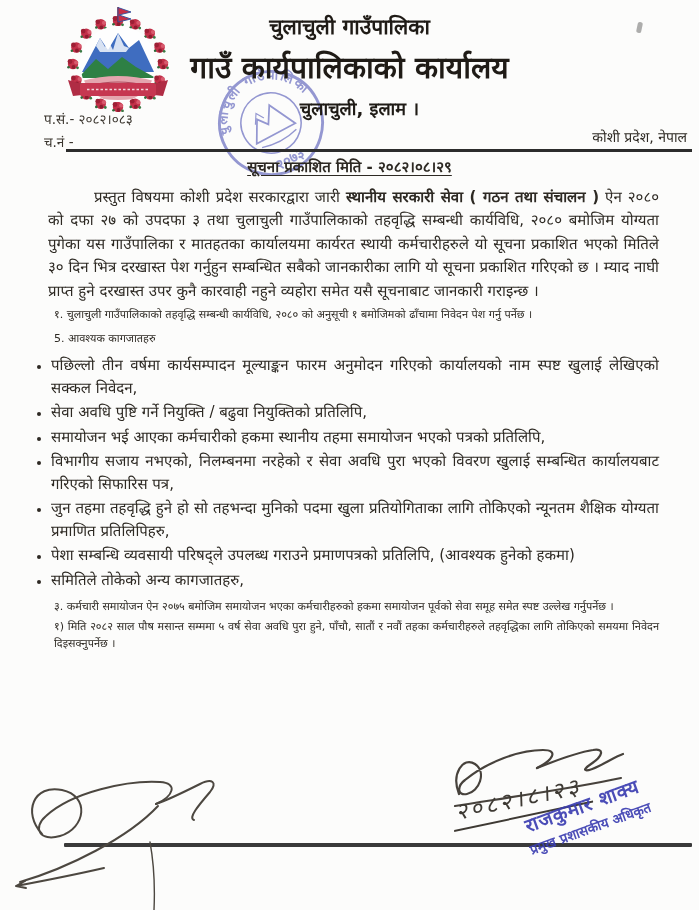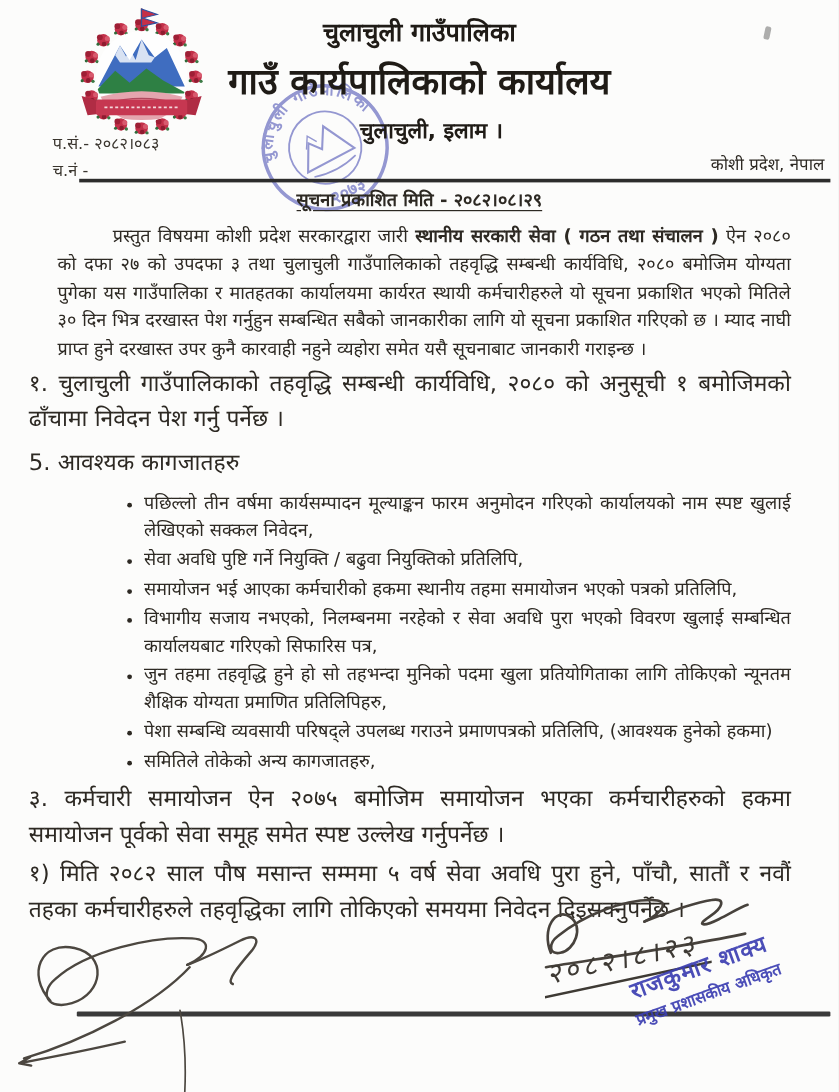--- a/index.html
+++ b/index.html
@@ -26,23 +26,23 @@
   .ch-no{position:absolute;left:44px;top:133px;font-size:13.5px;color:#3a352e;z-index:2;}
   .province{position:absolute;right:12px;top:127px;font-size:14px;color:#2d2923;z-index:2;}
   .head-rule{position:absolute;left:66px;top:149px;width:626px;height:3px;background:#2c2c2c;z-index:2;}
   .artifact{position:absolute;left:637px;top:22px;width:5px;height:11px;background:#6b6b6b;border-radius:2px;transform:rotate(12deg);opacity:.55;}
   
   .doc-body{position:absolute;left:0;right:0;top:156px;z-index:2;}
   .pub-date{text-align:center;font-weight:bold;font-size:15px;text-decoration:underline;text-underline-offset:3px;}
   .subject{text-align:center;font-weight:bold;font-size:16px;margin-top:3px;text-decoration:underline;text-underline-offset:3px;}
   .para{margin:10px 40px 0 48px;font-size:15px;line-height:1.56;text-align:justify;text-indent:46px;}
   .sec-head{margin:7px 0 0 46px;font-size:15.5px;font-weight:bold;text-decoration:underline;text-underline-offset:3px;}
-  .num-item{margin:3px 40px 0 24px;font-size:19px;line-height:1.55;text-align:justify;}
+  .num-item{margin:3px 40px 0 54px;font-size:11px;line-height:1.55;text-align:justify;}
   .num-item.gap{margin-top:7px;}
-  .docs{margin:7px 40px 0 0;padding-left:120px;font-size:15px;line-height:1.5;}
+  .docs{margin:7px 40px 0 0;padding-left:51px;font-size:15px;line-height:1.5;}
   .docs li{margin:2px 0;text-align:justify;padding-right:0;}
   .docs li::marker{color:#2d2923;font-size:12px;}
   .note-head{margin:13px 0 0 46px;font-size:15.5px;font-weight:bold;text-decoration:underline;text-underline-offset:3px;}
   
   .sig-right{position:absolute;left:445px;top:744px;width:190px;height:72px;z-index:3;}
   .sig-date{
     position:absolute;left:452px;top:781px;z-index:3;
     transform:rotate(-12deg) skewX(-10deg);
     font-size:23px;letter-spacing:3px;color:#3e3a34;
     border-bottom:2px solid #3e3a34;padding:0 10px 2px 4px;

